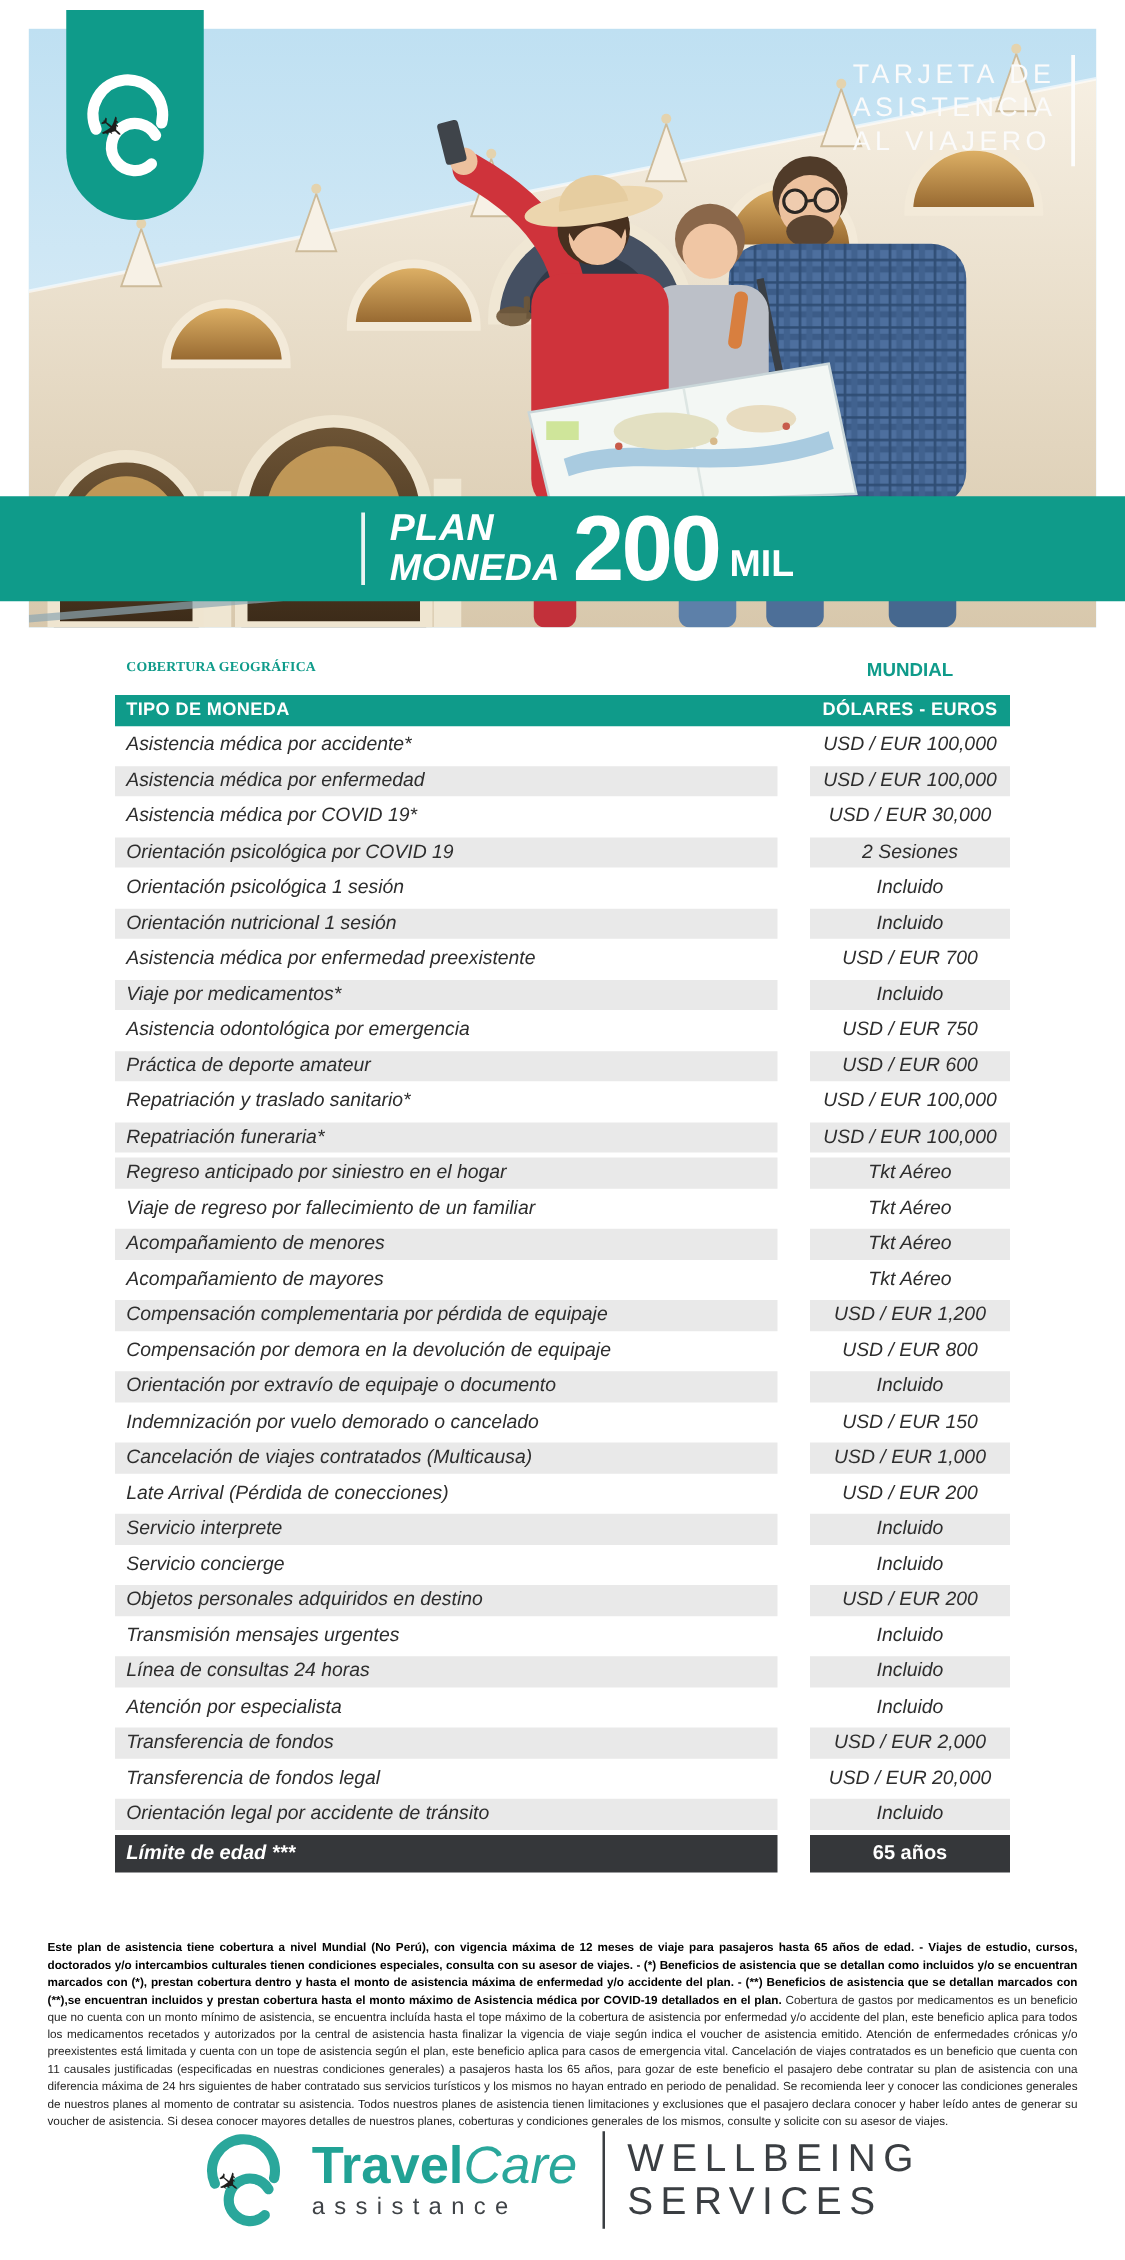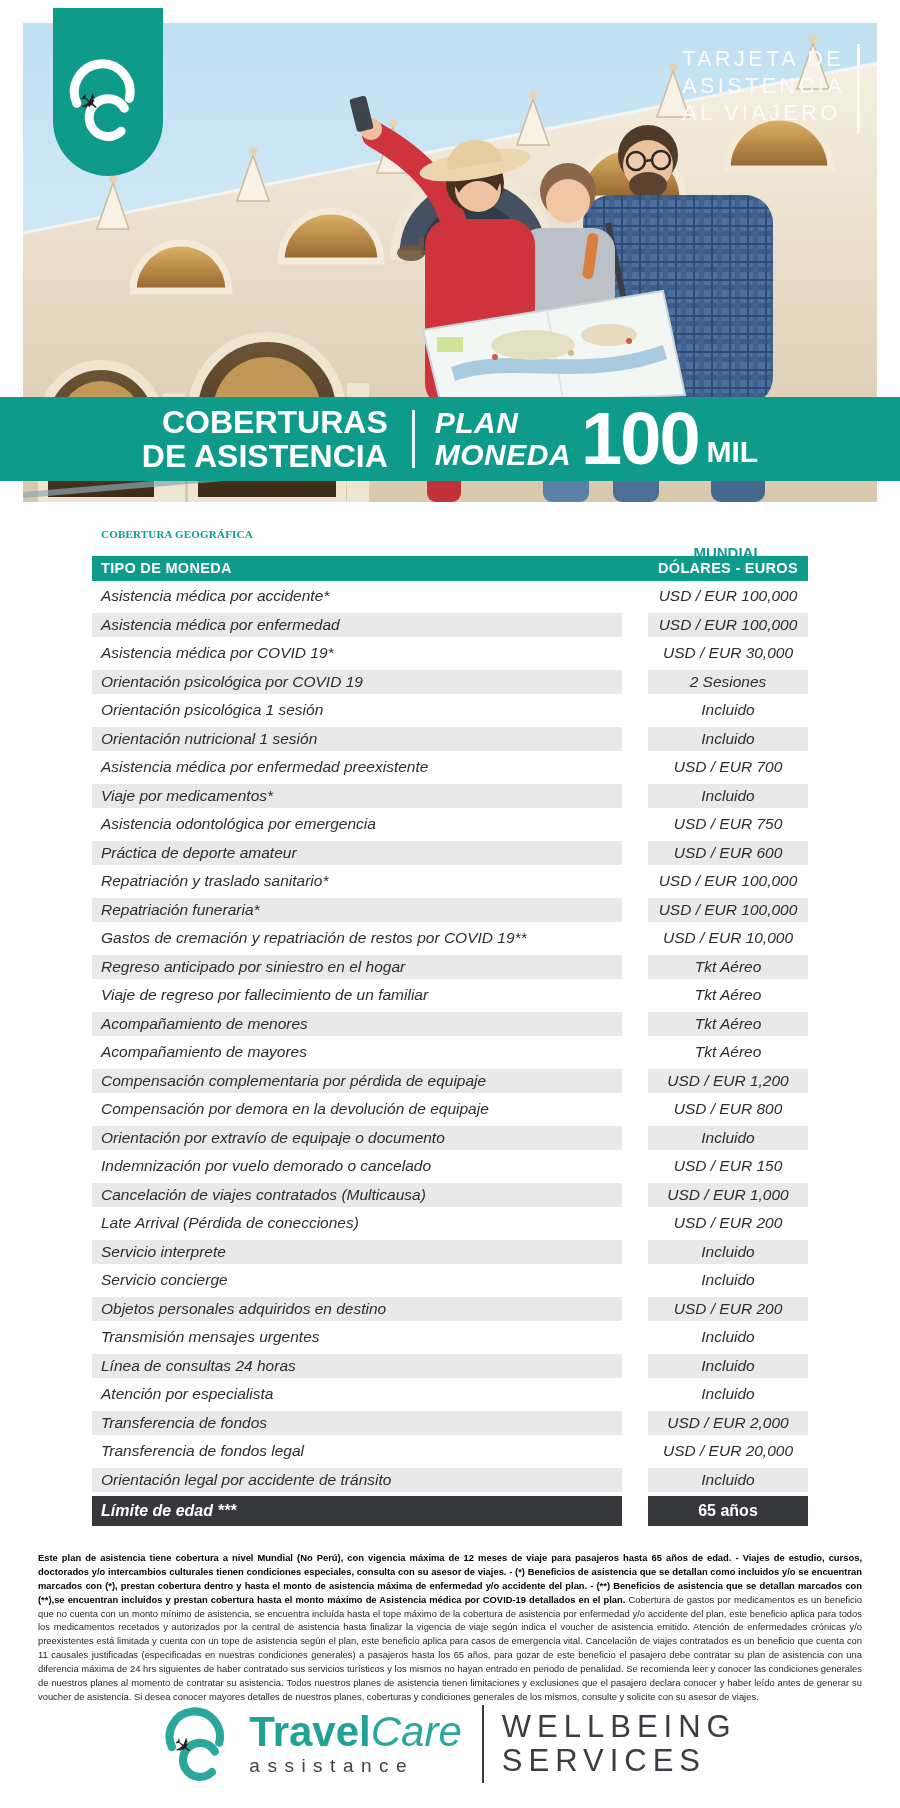--- a/index.html
+++ b/index.html
@@ -26,21 +26,21 @@
   .banner .left{text-align:right;font-weight:800;font-size:32px;line-height:34px;letter-spacing:0;}
   .banner .vbar{width:3px;height:58px;background:#e9f5f2;margin:0 20px 0 24px;}
   .banner .plan{font-style:italic;font-weight:800;font-size:30px;line-height:32px;letter-spacing:.5px;}
   .banner .amount{font-weight:800;font-size:74px;line-height:70px;letter-spacing:-2px;margin-left:10px;}
   .banner .mil{font-weight:800;font-size:30px;margin:26px 0 0 8px;}
 
   
   .table{position:absolute;left:92px;top:528px;width:716px;}
   .geo-row{height:28px;position:relative;}
   .geo-label{position:absolute;left:9px;top:0;font-size:11px;font-weight:800;color:#0f9b8a;letter-spacing:.2px;font-family:Liberation Serif, serif;}
-  .geo-value{position:absolute;left:556px;width:160px;text-align:center;top:0;font-size:15px;font-weight:800;color:#0f9b8a;margin-top:16px;}
+  .geo-value{position:absolute;left:556px;width:160px;text-align:center;top:0;font-size:15px;font-weight:800;color:#0f9b8a;}
   .head-bar{position:relative;height:25px;background:#0f9b8a;}
   .head-label{position:absolute;left:9px;top:0;line-height:25px;color:#fff;font-weight:800;font-size:14.5px;letter-spacing:.3px;}
   .head-value{position:absolute;left:556px;width:160px;text-align:center;line-height:25px;color:#fff;font-weight:800;font-size:14.5px;letter-spacing:.3px;}
   .rows{margin-top:3px;}
   .row{display:flex;height:24.5px;margin-bottom:4px;}
   .cell-label{width:530px;font-size:15.5px;font-style:italic;color:#2d2d2d;line-height:24.5px;
               padding-left:9px;box-sizing:border-box;white-space:nowrap;overflow:hidden;}
   .cell-value{width:160px;margin-left:26px;text-align:center;font-size:15.5px;font-style:italic;
               color:#2d2d2d;line-height:24.5px;white-space:nowrap;}
   .row.striped .cell-label,.row.striped .cell-value{background:#e9e9e9;}
@@ -207,30 +207,26 @@
     </svg>
   </div>
 
   <div class="tagline">
     <div>TARJETA DE</div>
     <div>ASISTENCIA</div>
     <div>AL VIAJERO</div>
   </div>
 
   <div class="banner">
-    <div class="left">
-      <div>COBERTURAS</div>
-      <div>DE ASISTENCIA</div>
-    </div>
     <div class="vbar"></div>
     <div class="plan">
       <div>PLAN</div>
       <div>MONEDA</div>
     </div>
-    <div class="amount">100</div>
+    <div class="amount">200</div>
     <div class="mil">MIL</div>
   </div>
 
   <div class="table">
     <div class="geo-row">
       <div class="geo-label">COBERTURA GEOGRÁFICA</div>
       <div class="geo-value">MUNDIAL</div>
     </div>
     <div class="head-bar">
       <div class="head-label">TIPO DE MONEDA</div>
@@ -290,24 +286,20 @@
     <div class="row">
       <div class="cell-label">Repatriación y traslado sanitario*</div>
       <div class="cell-value">USD / EUR 100,000</div>
     </div>
 
     <div class="row striped">
       <div class="cell-label">Repatriación funeraria*</div>
       <div class="cell-value">USD / EUR 100,000</div>
     </div>
 
-    <div class="row">
-      <div class="cell-label">Gastos de cremación y repatriación de restos por COVID 19**</div>
-      <div class="cell-value">USD / EUR 10,000</div>
-    </div>
 
     <div class="row striped">
       <div class="cell-label">Regreso anticipado por siniestro en el hogar</div>
       <div class="cell-value">Tkt Aéreo</div>
     </div>
 
     <div class="row">
       <div class="cell-label">Viaje de regreso por fallecimiento de un familiar</div>
       <div class="cell-value">Tkt Aéreo</div>
     </div>

